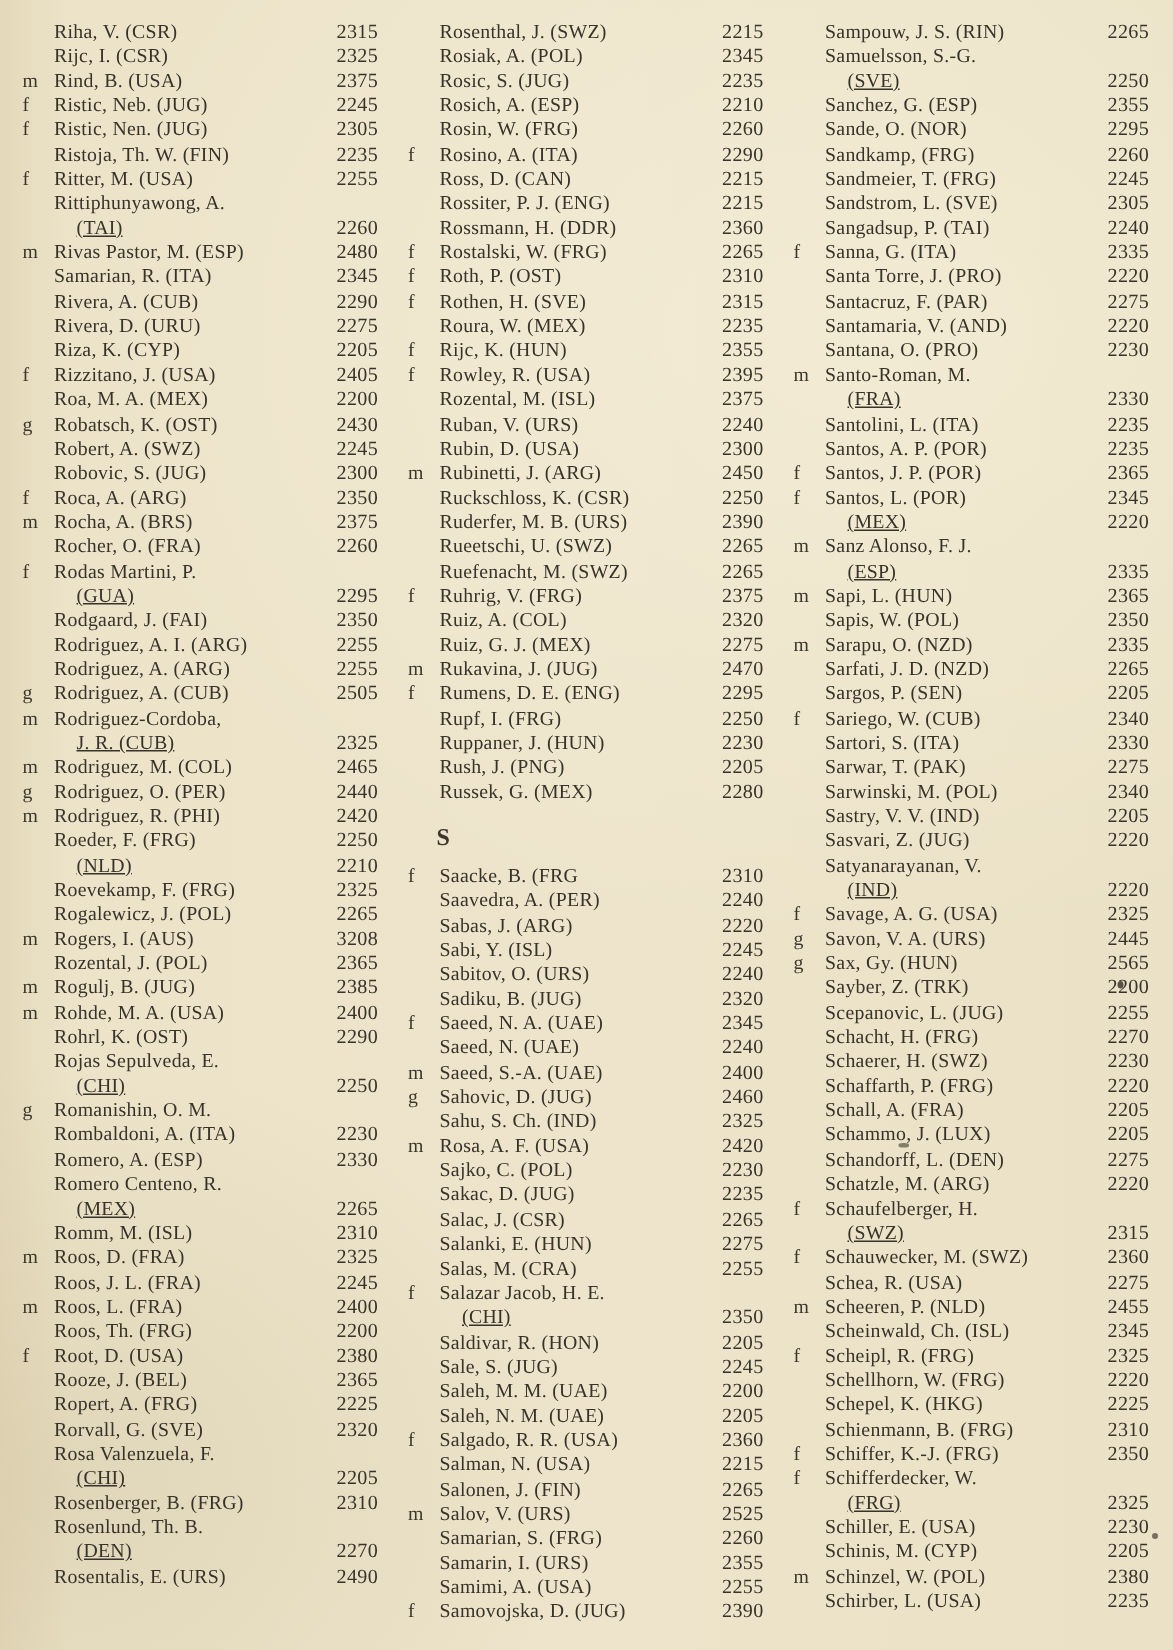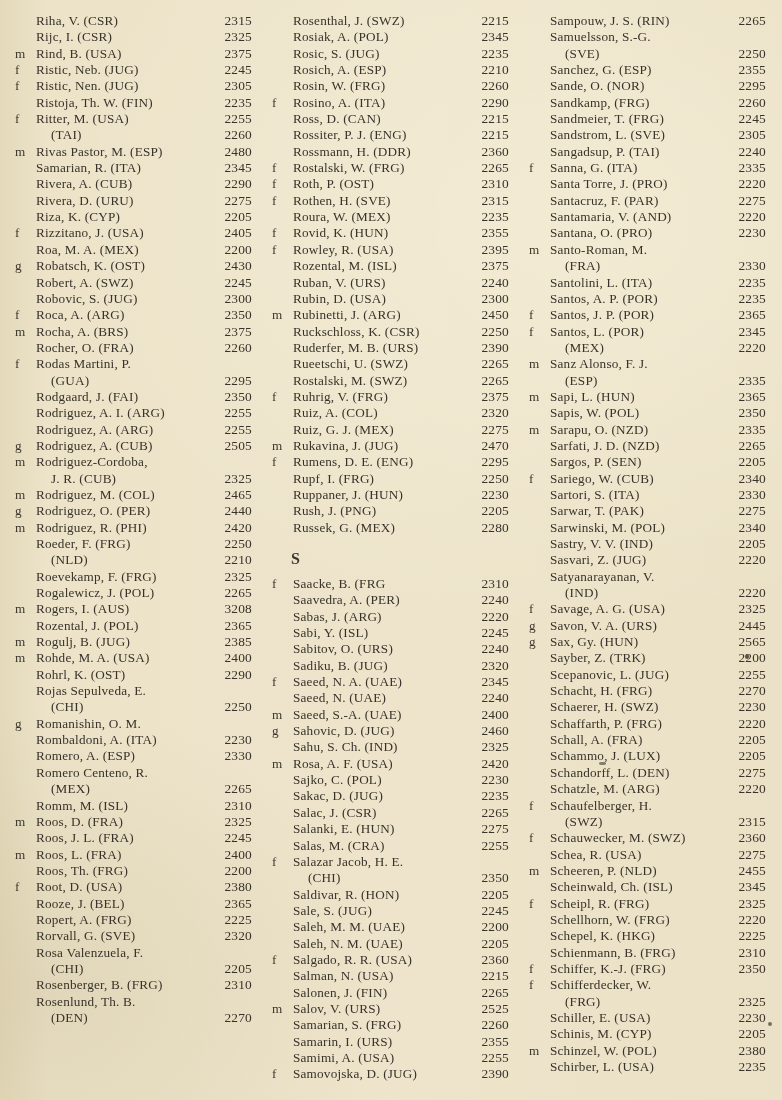--- a/index.html
+++ b/index.html
@@ -20,21 +20,21 @@
   }
   .col{width:239px;flex:0 0 239px;}
   .row{
     display:flex;align-items:baseline;
     height:16.35px;line-height:16.35px;
     font-size:13.2px;letter-spacing:0.2px;
     white-space:nowrap;
   }
   .flag{width:21px;flex:0 0 21px;padding-left:2px;color:#3c372c;}
   .nm{flex:1 1 auto;overflow:hidden;}
-  .nm.cont{padding-left:15px;}
+  .nm.cont{padding-left:15px;text-decoration:underline;}
   .rt{width:44px;flex:0 0 44px;text-align:right;font-size:13.4px;}
   .section-head{
     height:40px;line-height:46px;padding-left:21px;
     font-size:16px;font-weight:bold;color:#3c372c;
   }
   .speck{position:absolute;background:#5a5243;border-radius:50%;}
   .speck.s1{left:745px;top:654px;width:4px;height:5px;}
   .speck.s2{left:768px;top:1022px;width:4px;height:4px;opacity:.8;}
   .speck.s3{left:599px;top:762px;width:7px;height:3px;border-radius:40%;opacity:.7;}
 </style>
@@ -73,20 +73,25 @@
         <span class="nm">Ristoja, Th. W. (FIN)</span>
         <span class="rt">2235</span>
       </div>
       <div class="row">
         <span class="flag">f</span>
         <span class="nm">Ritter, M. (USA)</span>
         <span class="rt">2255</span>
       </div>
       <div class="row">
         <span class="flag"></span>
+        <span class="nm">Rittiphunyawong, A.</span>
+        <span class="rt"></span>
+      </div>
+      <div class="row">
+        <span class="flag"></span>
         <span class="nm cont">(TAI)</span>
         <span class="rt">2260</span>
       </div>
       <div class="row">
         <span class="flag">m</span>
         <span class="nm">Rivas Pastor, M. (ESP)</span>
         <span class="rt">2480</span>
       </div>
       <div class="row">
         <span class="flag"></span>
@@ -346,20 +351,25 @@
       <div class="row">
         <span class="flag"></span>
         <span class="nm">Rosenlund, Th. B.</span>
         <span class="rt"></span>
       </div>
       <div class="row">
         <span class="flag"></span>
         <span class="nm cont">(DEN)</span>
         <span class="rt">2270</span>
       </div>
+      <div class="row">
+        <span class="flag"></span>
+        <span class="nm">Rosentalis, E. (URS)</span>
+        <span class="rt">2490</span>
+      </div>
     </div>
   <div class="col">
       <div class="row">
         <span class="flag"></span>
         <span class="nm">Rosenthal, J. (SWZ)</span>
         <span class="rt">2215</span>
       </div>
       <div class="row">
         <span class="flag"></span>
         <span class="nm">Rosiak, A. (POL)</span>
@@ -415,21 +425,21 @@
         <span class="nm">Rothen, H. (SVE)</span>
         <span class="rt">2315</span>
       </div>
       <div class="row">
         <span class="flag"></span>
         <span class="nm">Roura, W. (MEX)</span>
         <span class="rt">2235</span>
       </div>
       <div class="row">
         <span class="flag">f</span>
-        <span class="nm">Rovid, K. (HUN)</span>
+        <span class="nm">Rijc, K. (HUN)</span>
         <span class="rt">2355</span>
       </div>
       <div class="row">
         <span class="flag">f</span>
         <span class="nm">Rowley, R. (USA)</span>
         <span class="rt">2395</span>
       </div>
       <div class="row">
         <span class="flag"></span>
         <span class="nm">Rozental, M. (ISL)</span>
@@ -460,21 +470,21 @@
         <span class="nm">Ruderfer, M. B. (URS)</span>
         <span class="rt">2390</span>
       </div>
       <div class="row">
         <span class="flag"></span>
         <span class="nm">Rueetschi, U. (SWZ)</span>
         <span class="rt">2265</span>
       </div>
       <div class="row">
         <span class="flag"></span>
-        <span class="nm">Rostalski, M. (SWZ)</span>
+        <span class="nm">Ruefenacht, M. (SWZ)</span>
         <span class="rt">2265</span>
       </div>
       <div class="row">
         <span class="flag">f</span>
         <span class="nm">Ruhrig, V. (FRG)</span>
         <span class="rt">2375</span>
       </div>
       <div class="row">
         <span class="flag"></span>
         <span class="nm">Ruiz, A. (COL)</span>

